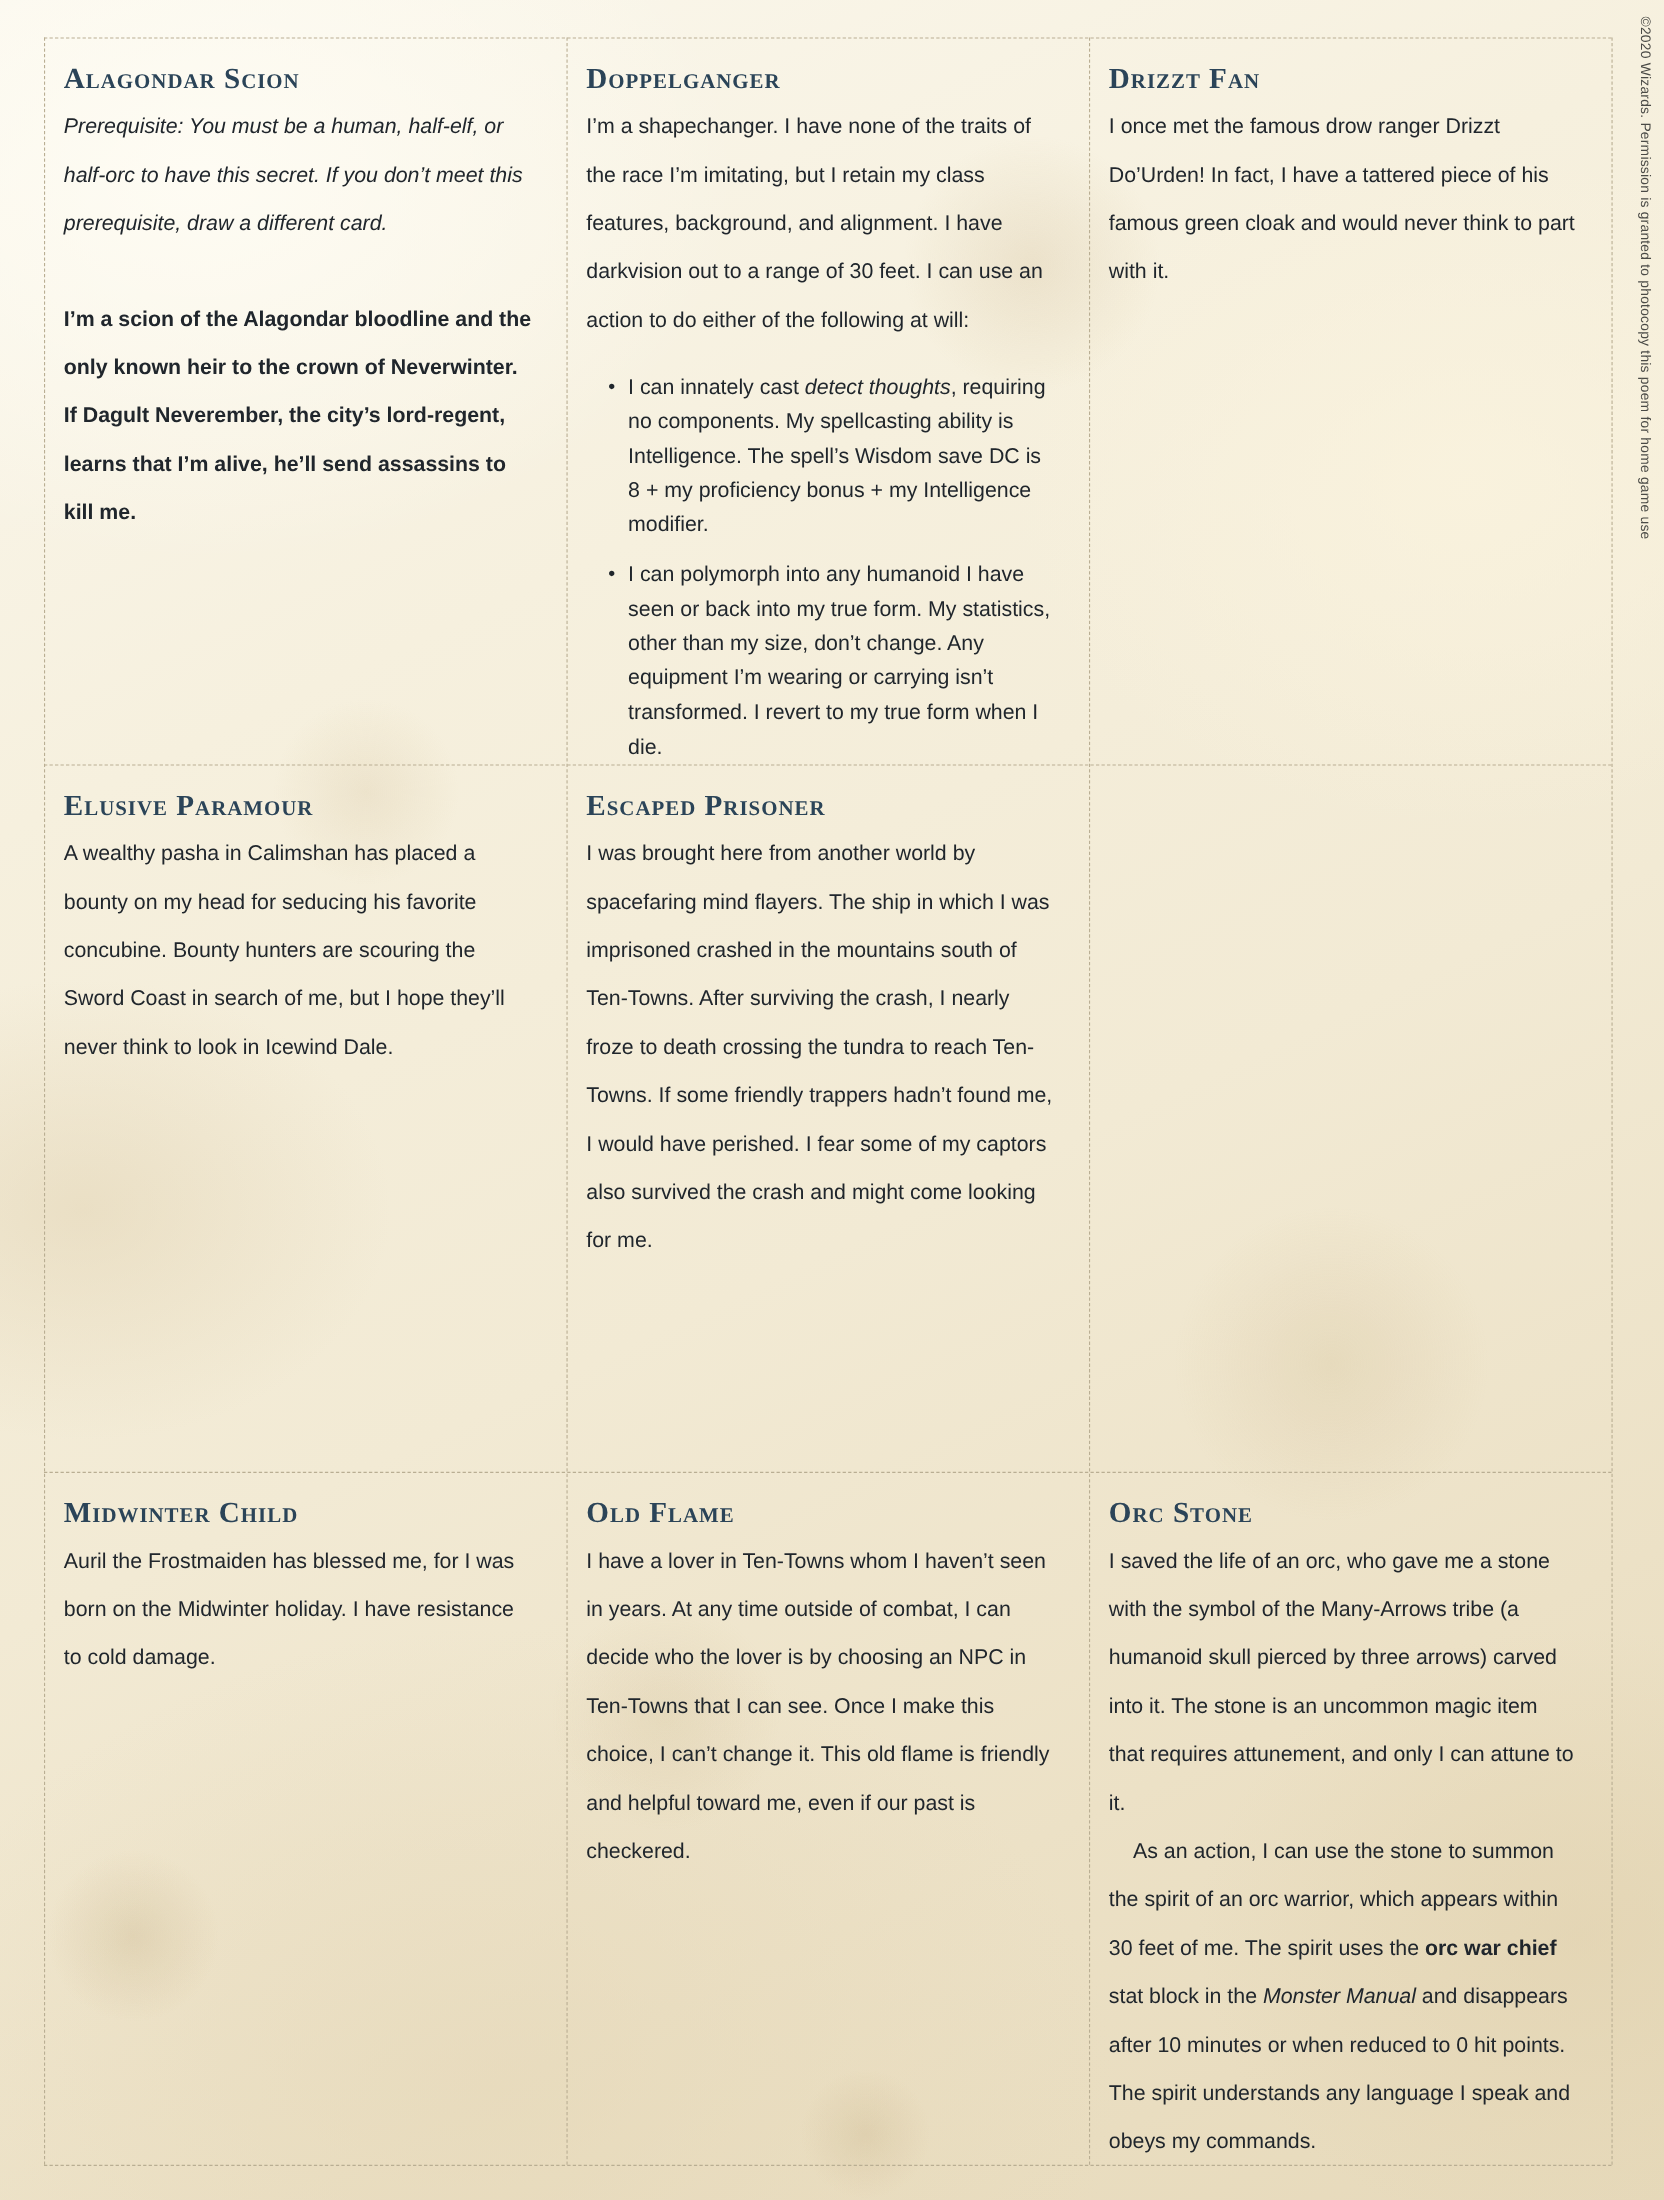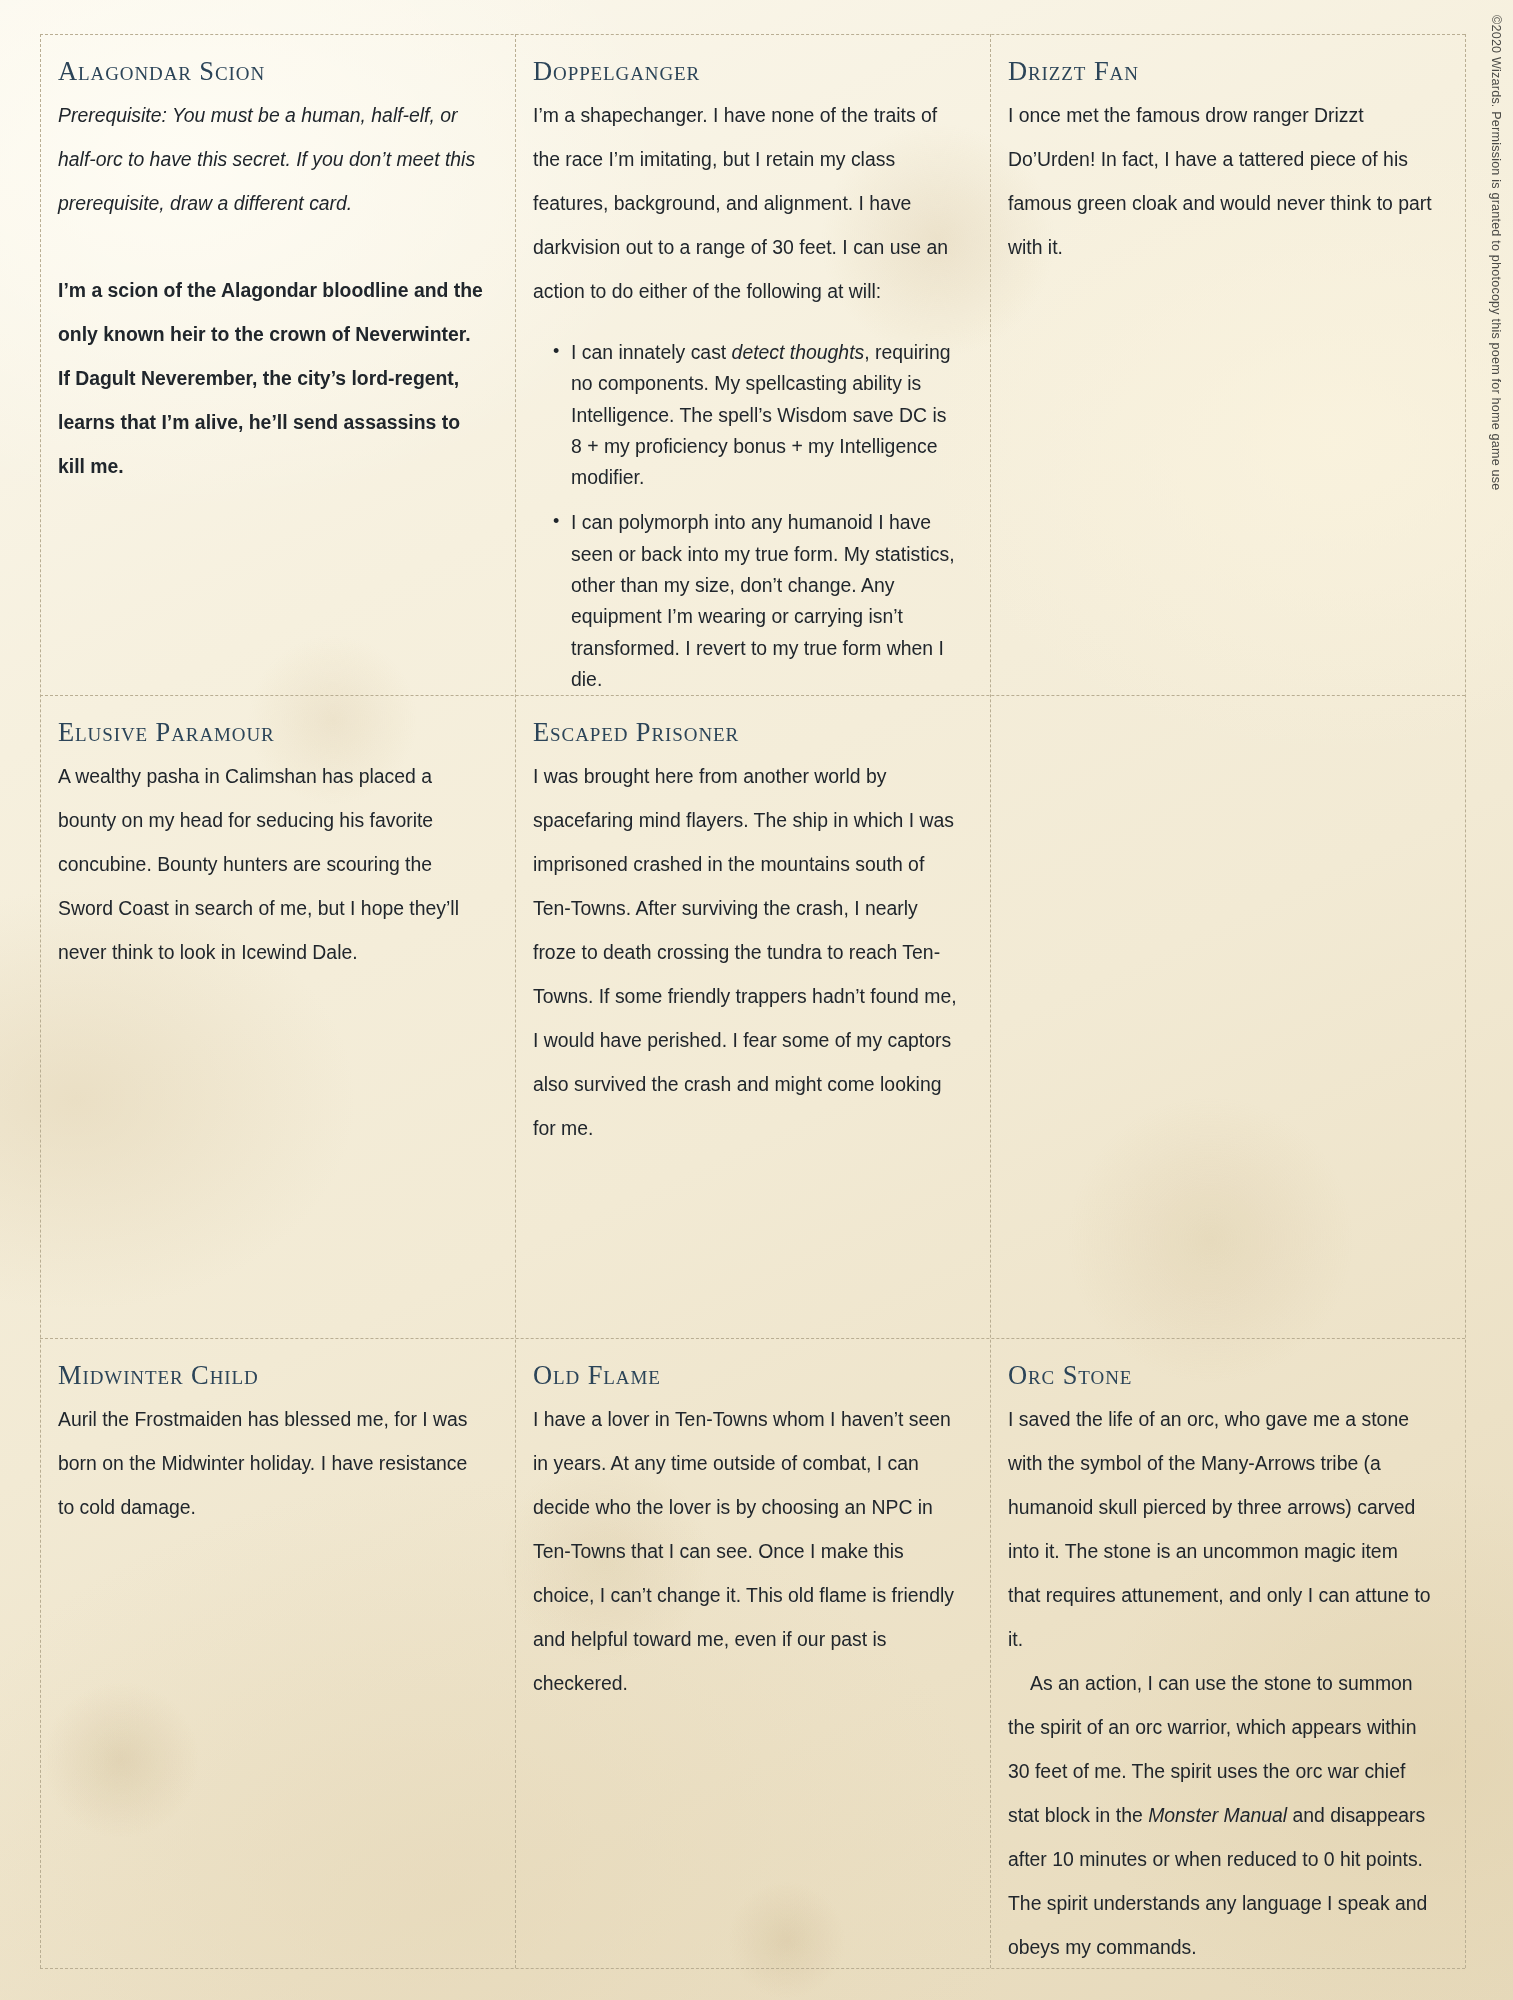--- a/index.html
+++ b/index.html
@@ -76,21 +76,21 @@
     padding: 22px 30px 10px 18px;
     overflow: hidden;
   }
   .card-title {
     font-family: "Liberation Serif", serif;
     font-variant: small-caps;
     font-size: 26.5px;
     letter-spacing: 0.9px;
     color: #2b4458;
     margin: 0 0 6px 0;
-    font-weight: normal;
+    font-weight: bold;
   }
   .card p {
     margin: 0 0 0 0;
     font-size: 19.4px;
     line-height: 44px;
     color: #20262c;
     text-align: left;
   }
   .card p + p {
     margin-top: 0;
@@ -120,21 +120,21 @@
   }
   .card li::before {
     content: "\2022";
     position: absolute;
     left: 0;
     top: -1px;
     font-size: 18px;
     color: #20262c;
   }
   em { font-style: italic; }
-  strong { font-weight: normal; }
+  strong { font-weight: bold; }
 
   
   #copyright {
     position: absolute;
     right: 10px;
     top: 655px;
     width: 640px;
     transform: rotate(90deg);
     transform-origin: right top;
     font-size: 12.6px;

